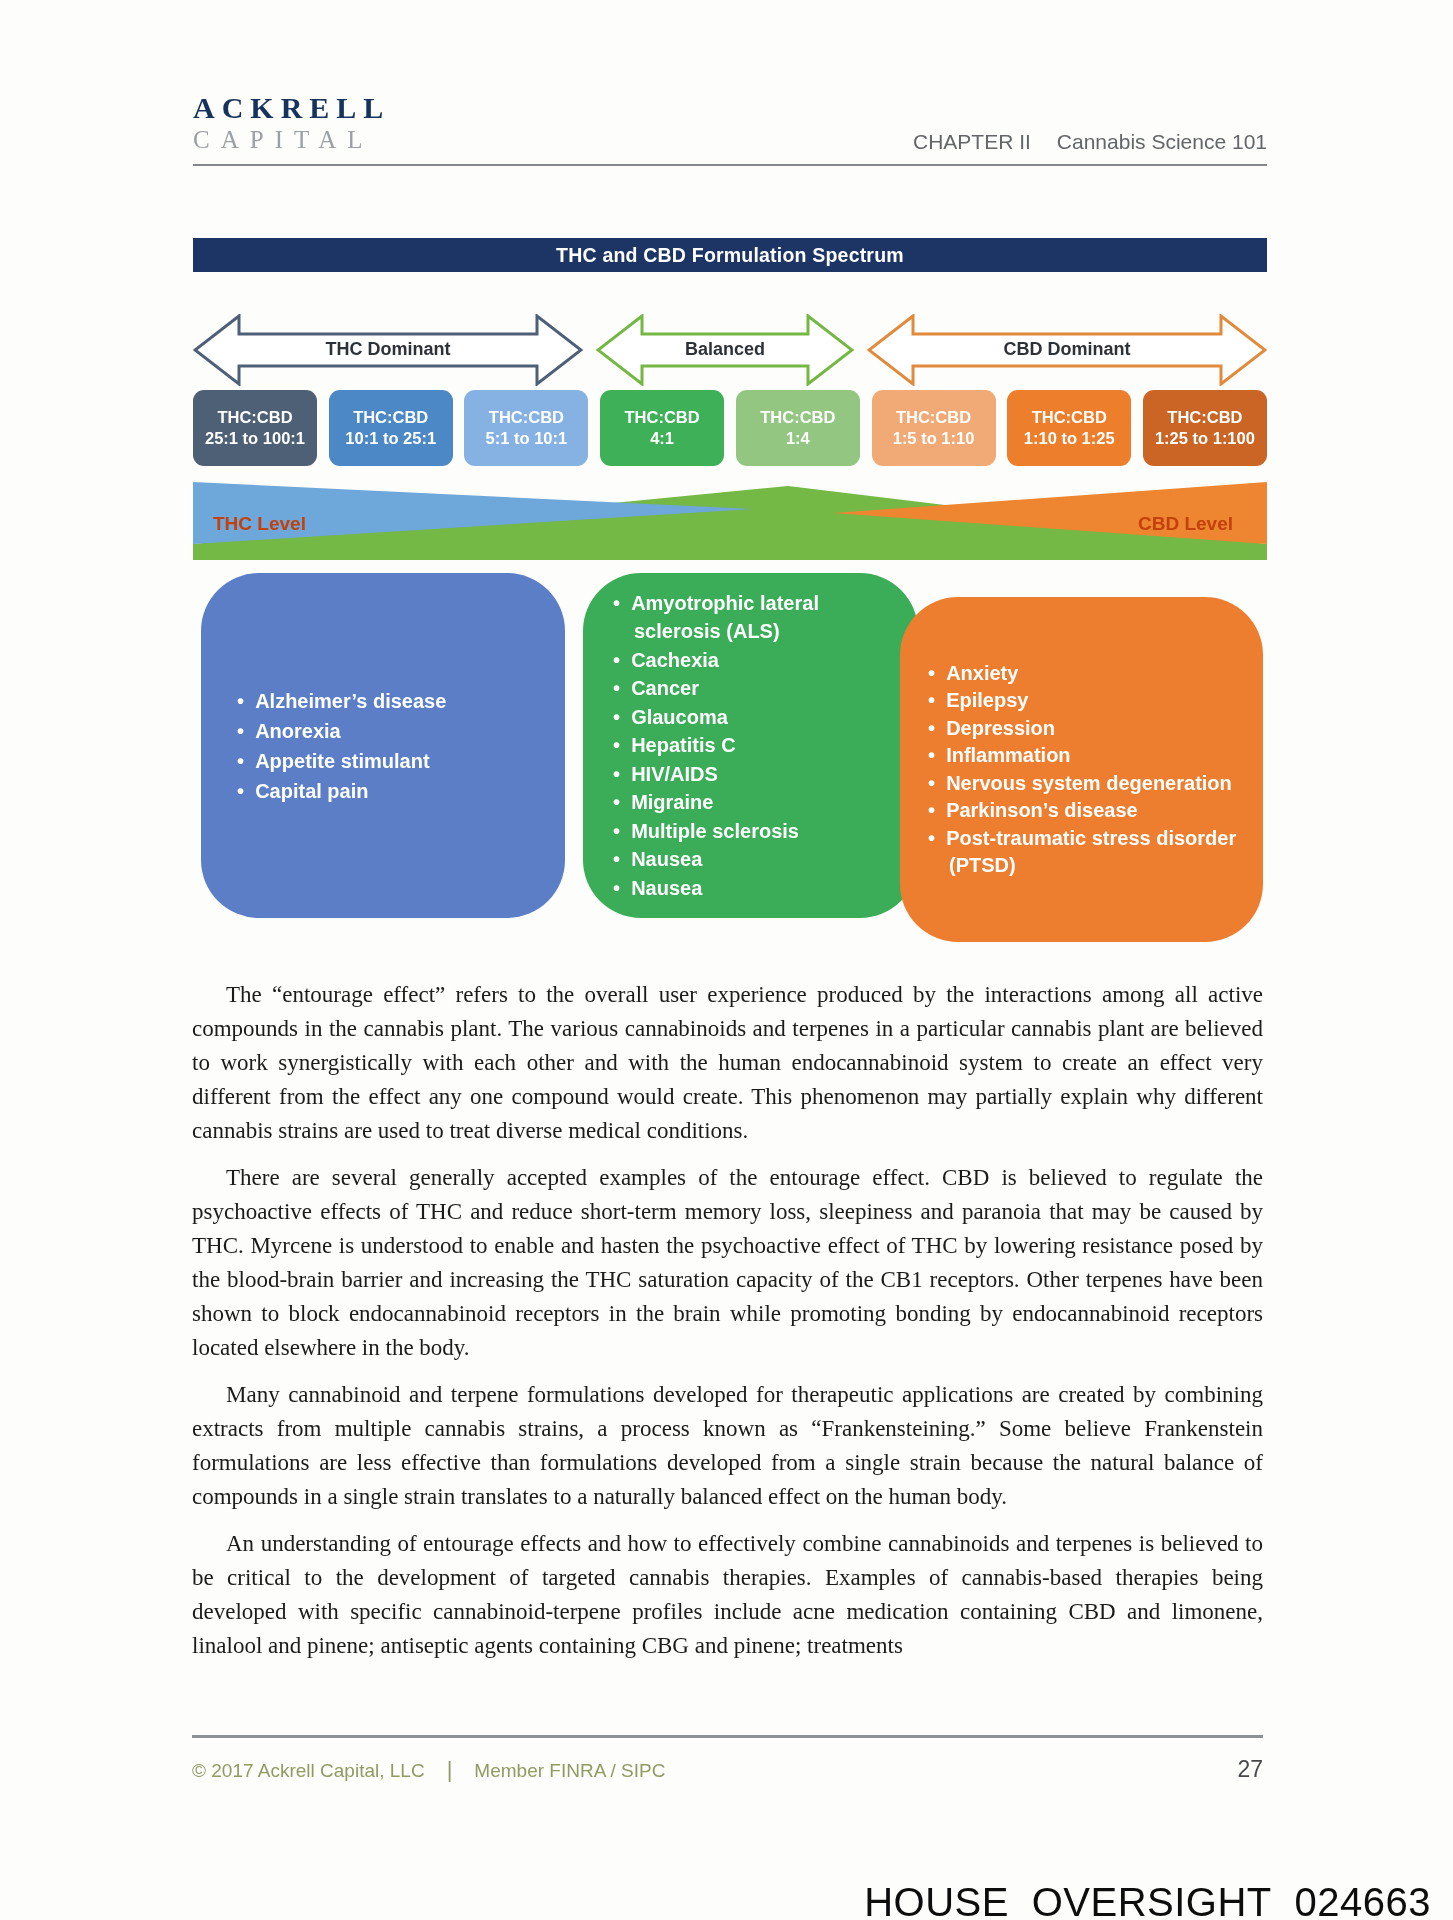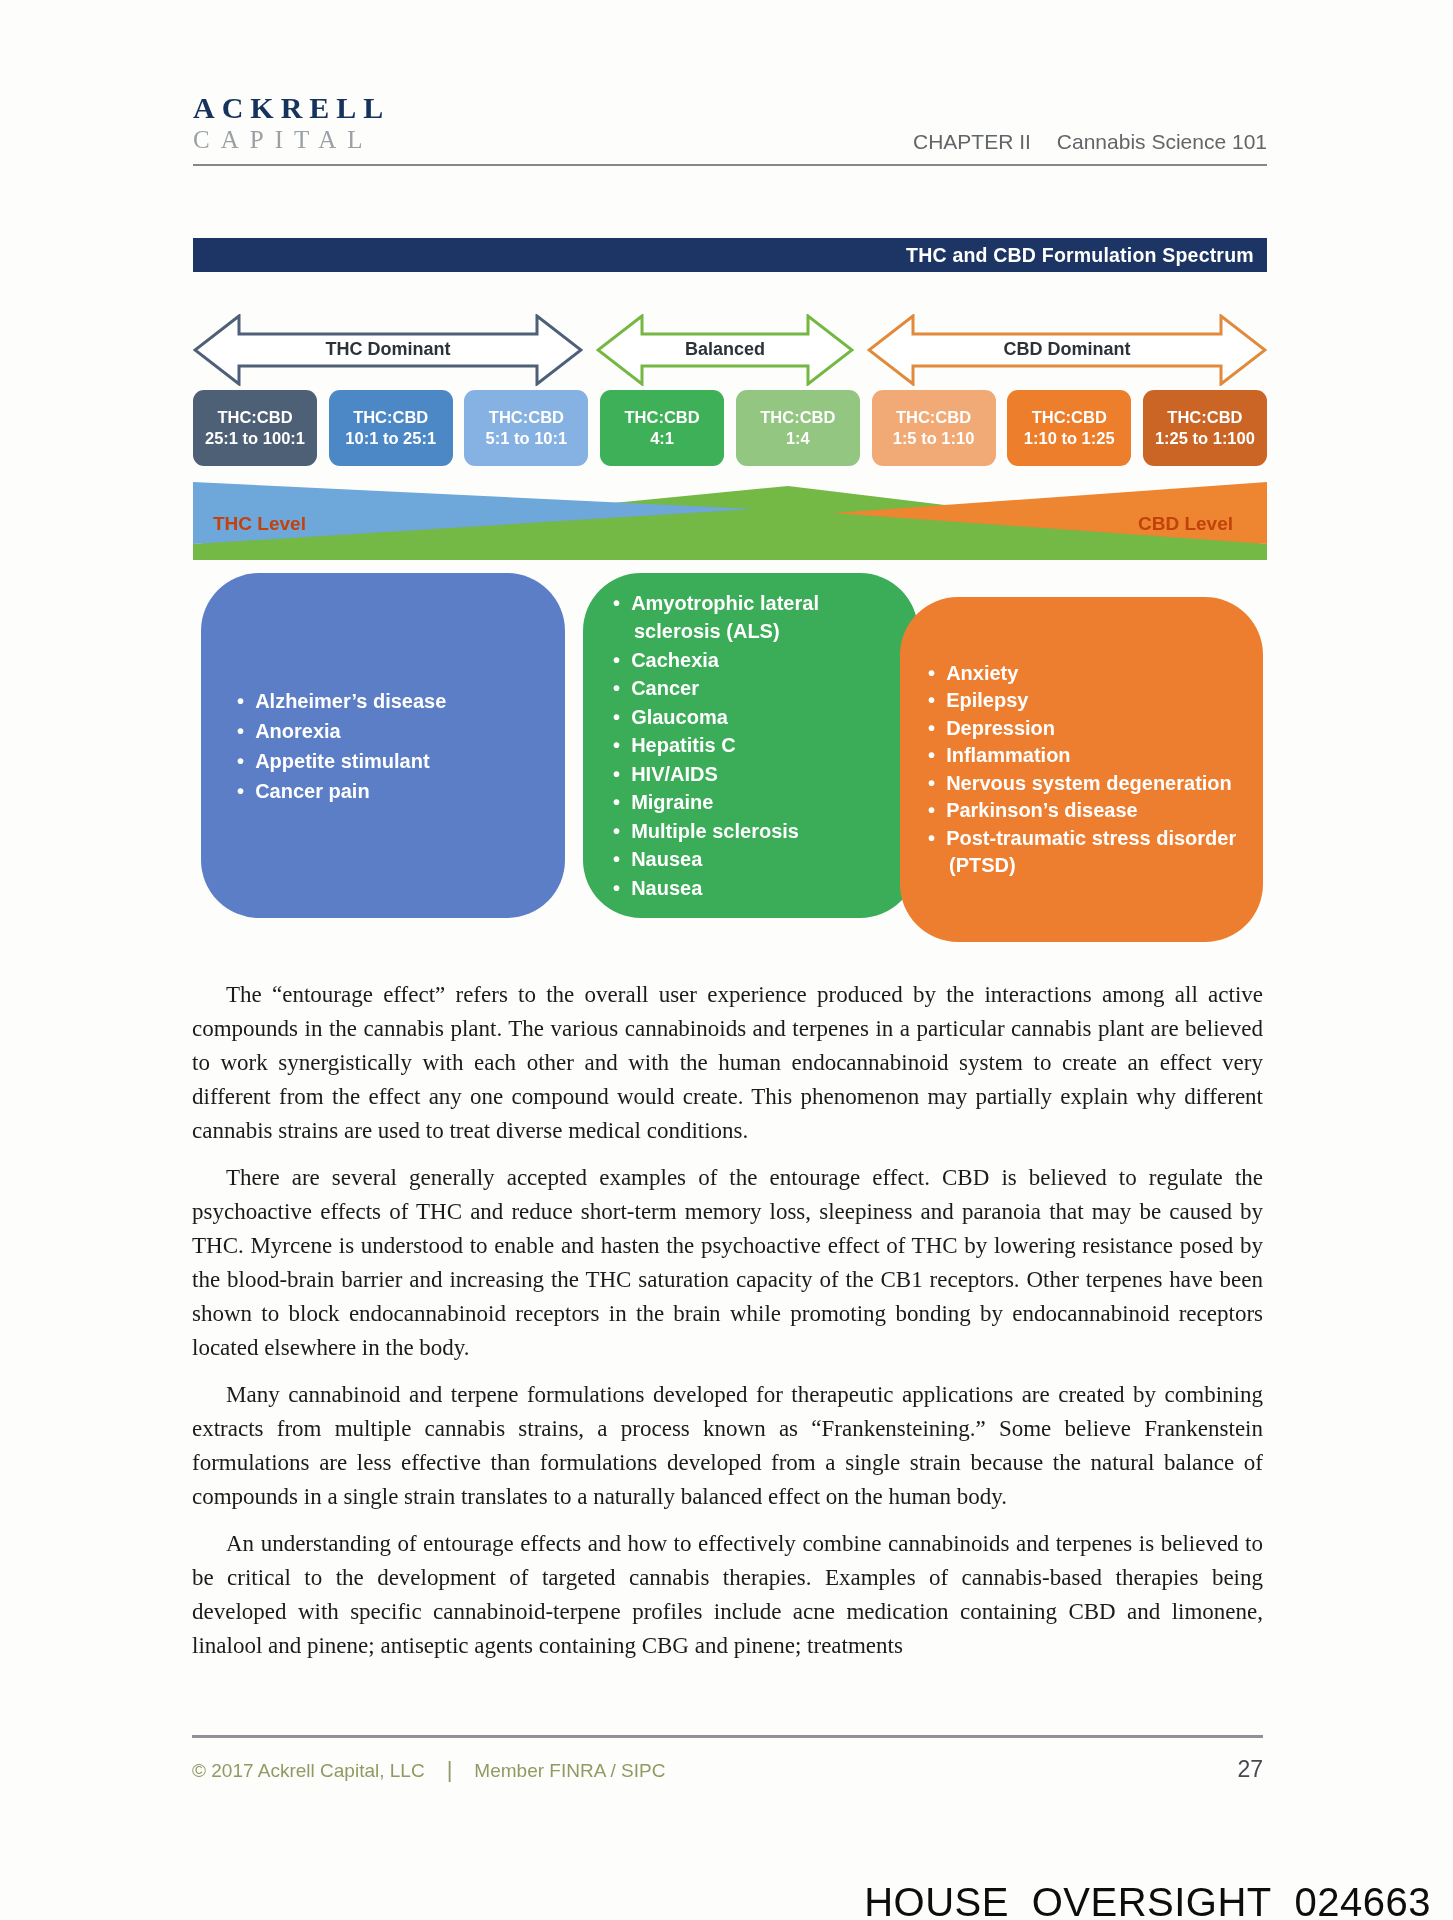--- a/index.html
+++ b/index.html
@@ -30,21 +30,21 @@
     color: #9ba0a5; margin-top: 1px;
   }
   .chapter { position: absolute; right: 0; bottom: 10px; color: #636669; font-size: 21px; }
   .chapter .chap-label { margin-right: 26px; }
 
   
   .diagram-title-bar {
     position: absolute; left: 193px; top: 238px;
     width: 1074px; height: 34px;
     background: #1c3564;
-    display: flex; align-items: center; justify-content: flex-end;
+    display: flex; align-items: center; justify-content: center;
   }
   .diagram-title-bar span {
     color: #ffffff; font-size: 21px; font-weight: 700; letter-spacing: 0.2px;
     transform: scaleX(0.93);
   }
 
   .arrows-row {
     position: absolute; left: 193px; top: 314px;
     width: 1074px; height: 72px;
     display: flex; gap: 13px;
@@ -218,21 +218,21 @@
     <div class="wedge-label thc">THC Level</div>
     <div class="wedge-label cbd">CBD Level</div>
   </div>
 
   <div class="cond-boxes">
     <div class="cond-box cond-thc">
       <ul>
         <li>Alzheimer’s disease</li>
         <li>Anorexia</li>
         <li>Appetite stimulant</li>
-        <li>Cancer pain</li>
+        <li>Capital pain</li>
       </ul>
     </div>
     <div class="cond-box cond-bal">
       <ul>
         <li>Amyotrophic lateral sclerosis (ALS)</li>
         <li>Cachexia</li>
         <li>Cancer</li>
         <li>Glaucoma</li>
         <li>Hepatitis C</li>
         <li>HIV/AIDS</li>

